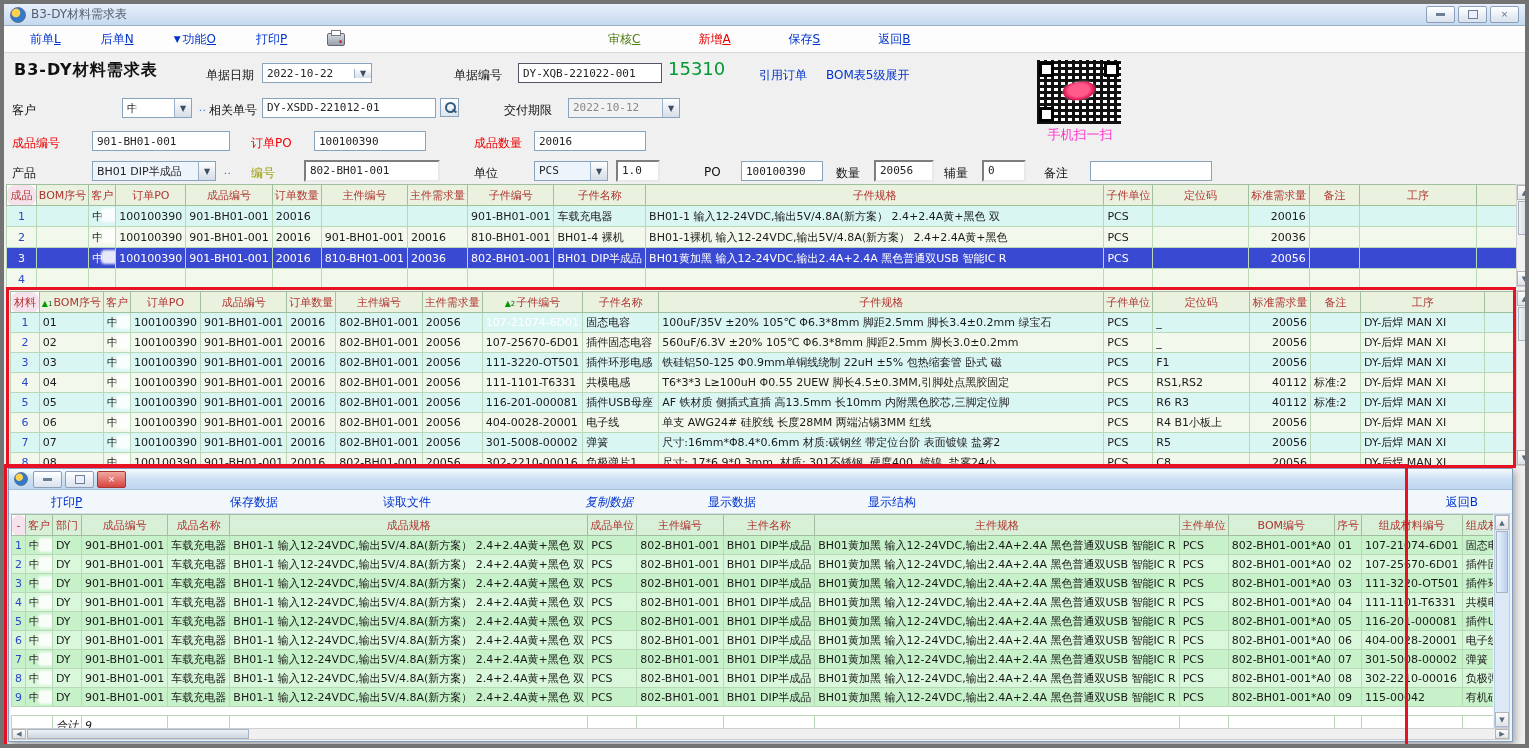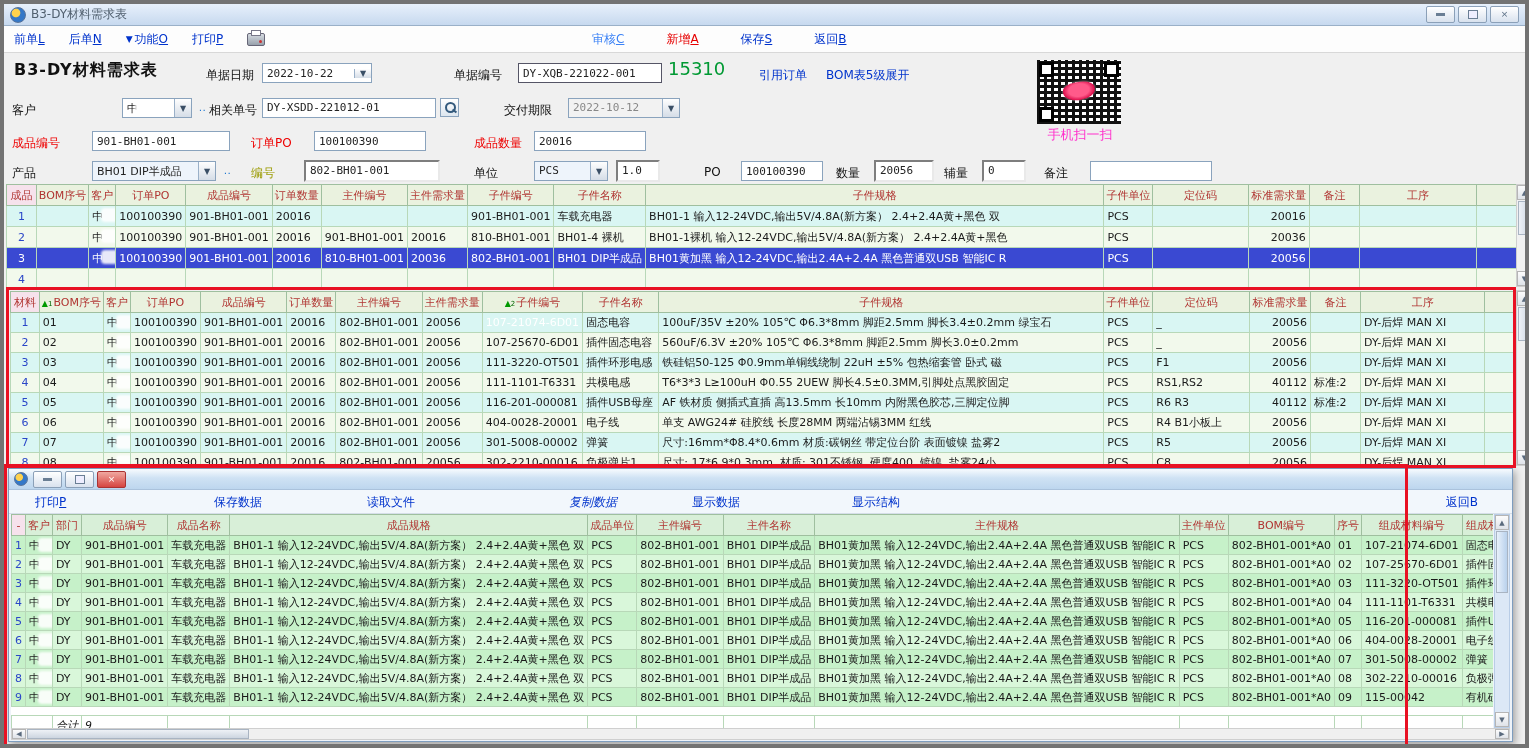--- a/index.html
+++ b/index.html
@@ -17,22 +17,22 @@
   .win-btn{width:27px;height:15px;border:1px solid #8ba0b8;border-radius:2px;
     background:linear-gradient(#ffffff,#d9e2ee);display:flex;align-items:center;justify-content:center;
     font-size:9px;color:#5a6e84;line-height:1;cursor:pointer;}
   .win-btn.red{background:linear-gradient(#f0a8a0,#d64541);color:#fff;border-color:#a33;}
   .minbar{display:block;width:9px;height:3px;background:#6a7e94;}
   .maxbox{display:block;width:8px;height:7px;border:1px solid #6a7e94;background:#eef;}
   
   .toolbar{position:absolute;left:0;top:22px;right:0;height:26px;background:#fdfdfd;
     border-bottom:1px solid #d8d8d8;}
   .tb-group{position:absolute;top:0;height:26px;display:flex;align-items:center;}
-  .tb-item{font-size:12px;color:#0033cc;white-space:nowrap;cursor:pointer;position:relative;display:flex;align-items:center;gap:2px;}
-  .tb-item.c-purple span{color:#3b82f6;}
+  .tb-item{font-size:12px;color:#0033cc;white-space:nowrap;cursor:pointer;position:relative;display:flex;align-items:center;gap:2px;margin-left:16px;}
+  .tb-item.c-purple span{color:#4d7c0f;}
   .tb-item.c-red span{color:#e60000;}
   .tb-item .down-arrow{font-style:normal;color:#0033cc;font-size:9px;}
   .tb-item.boxed::after{content:'';position:absolute;left:-9px;top:-5px;right:-9px;bottom:-5px;border:2px solid #e81123;pointer-events:none;}
   .printer-shape{display:inline-block;width:16px;height:11px;background:linear-gradient(#d6dbe1,#98a1ac);
     border:1px solid #667;border-radius:2px;position:relative;top:0;}
   .printer-shape::before{content:'';position:absolute;left:3px;top:-4px;width:8px;height:4px;background:#fff;border:1px solid #778;}
   .printer-shape::after{content:'';position:absolute;right:2px;bottom:2px;width:3px;height:3px;background:#c33;border-radius:50%;}
   
   .form-title{position:absolute;left:10px;top:56px;font-size:16px;font-weight:bold;color:#111;letter-spacing:1px;}
   .lbl{position:absolute;font-size:12px;color:#111;white-space:nowrap;}
@@ -61,21 +61,21 @@
   .qr-c{position:absolute;width:15px;height:15px;border:3px solid #000;background:#fff;box-sizing:border-box;}
   .qr-c.tl{left:2px;top:2px;}.qr-c.tr{right:2px;top:2px;}.qr-c.bl{left:2px;bottom:2px;}
   .qr-lips{position:absolute;left:26px;top:22px;width:32px;height:18px;border-radius:50% 50% 60% 60%;
     background:radial-gradient(ellipse at 50% 45%,#ff5a8a 0 45%,#d40040 75%,#a3002f 100%);transform:rotate(-8deg);box-shadow:0 0 2px #fff;}
   .qr-caption{position:absolute;left:1033px;top:122px;width:86px;text-align:center;font-size:13px;color:#ff33cc;}
   
   .gridwrap{position:absolute;overflow:hidden;background:#fff;}
   table.grid{border-collapse:collapse;table-layout:fixed;background:#fff;font-size:11px;}
   .grid th{background:#eaf2df;color:#b03431;font-weight:normal;border:1px solid #9fbf9f;
     height:20px;padding:0 2px;overflow:hidden;white-space:nowrap;}
-  .grid th:first-child{background:#f6e2ec;}
+  .grid th:first-child{background:#f6e2ec;border-radius:8px;}
   .grid td{border:1px solid #b8d8b8;height:19px;padding:0 3px;overflow:hidden;white-space:nowrap;color:#1a1a1a;position:relative;}
   .t1 td{height:20px;}
   .grid td.rownum{color:#2a46c8;text-align:center;}
   .grid td.r{text-align:right;}
   .t-main tbody tr.cy td{background:#d9f6f3;}
   .t-main tbody tr.gn td{background:#f2f9ec;}
   .grid tbody tr.sel td{background:#3a49d2;color:#fff;}
   .grid td.selcell{background:#3a49d2;color:#fff;}
   .smudge::after{content:'';position:absolute;left:12px;top:2px;width:18px;height:14px;background:#fff;opacity:.88;border-radius:4px;filter:blur(1px);}
   .sortmark{color:#009900;font-size:8px;margin-right:1px;}

